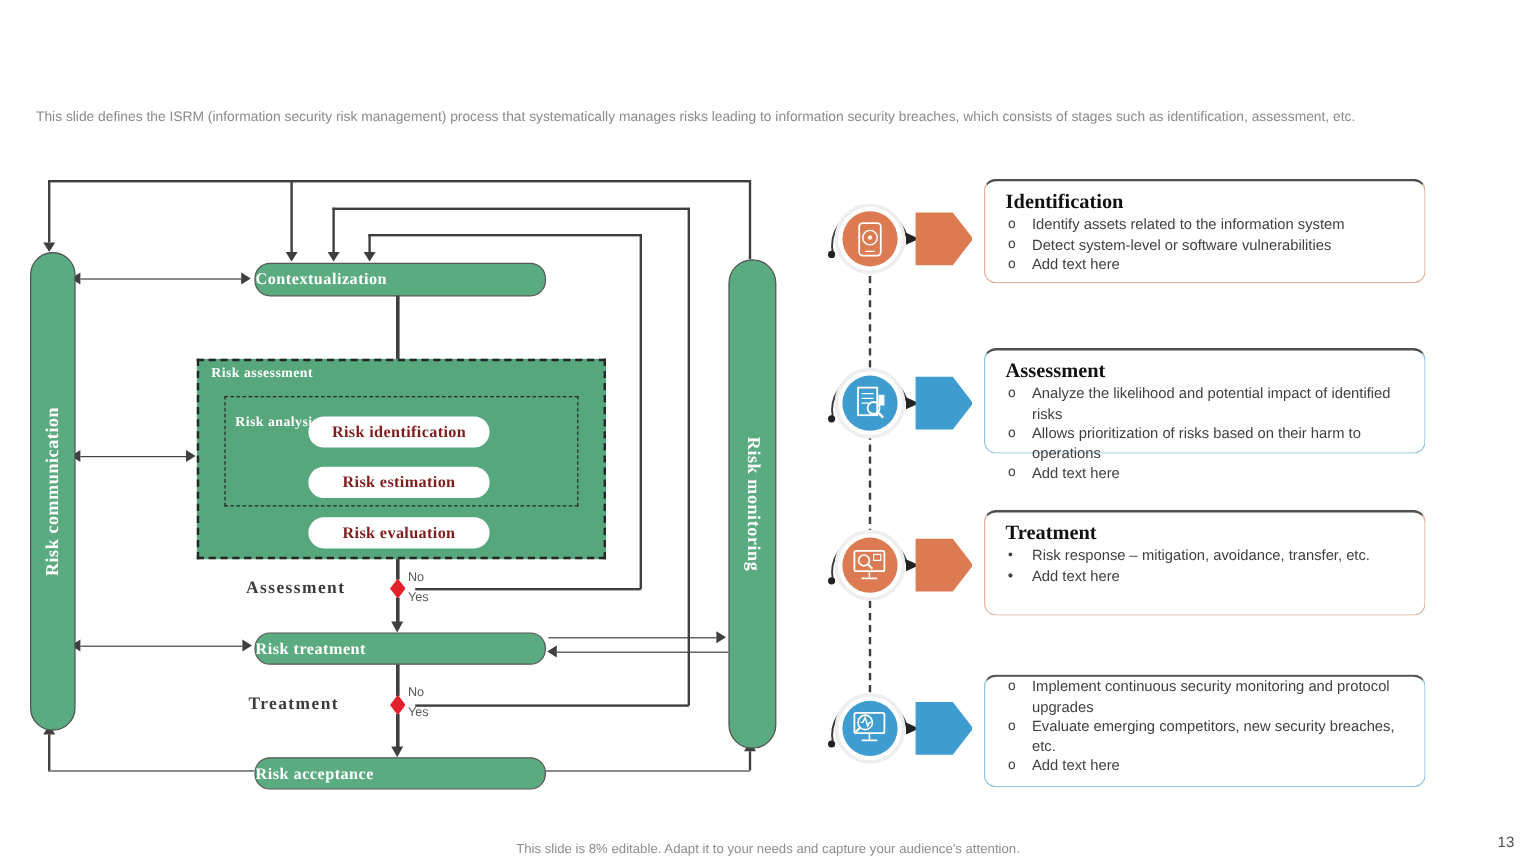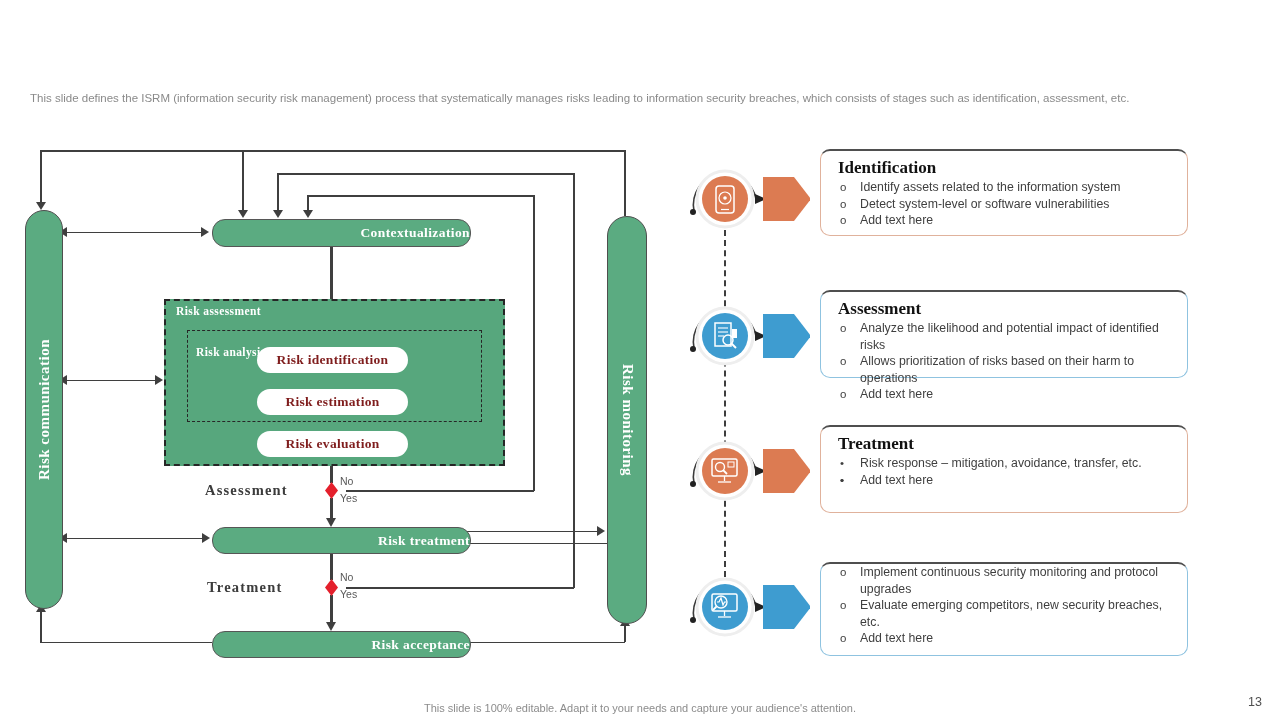--- a/index.html
+++ b/index.html
@@ -14,22 +14,22 @@
   
   .ln{position:absolute;background:#3f3f3f;}
   .arr{position:absolute;width:0;height:0;}
   .ad{border-left:5px solid transparent;border-right:5px solid transparent;border-top:8px solid #3f3f3f;}
   .au{border-left:5px solid transparent;border-right:5px solid transparent;border-bottom:8px solid #3f3f3f;}
   .al{border-top:5px solid transparent;border-bottom:5px solid transparent;border-right:8px solid #3f3f3f;}
   .ar{border-top:5px solid transparent;border-bottom:5px solid transparent;border-left:8px solid #3f3f3f;}
   .adb{border-left:5.5px solid transparent;border-right:5.5px solid transparent;border-top:9px solid #3f3f3f;}
 
   .pill{position:absolute;background:#5bab81;border:1px solid #565656;border-radius:13px;
-        display:flex;align-items:center;justify-content:flex-end;color:#fff;
-        font-family:"Liberation Serif",serif;font-weight:bold;font-size:13.5px;letter-spacing:.4px;padding-left:16px;}
+        display:flex;align-items:center;justify-content:flex-start;color:#fff;
+        font-family:"Liberation Serif",serif;font-weight:bold;font-size:13.5px;letter-spacing:.4px;}
   .wpill{position:absolute;background:#fff;border-radius:13px;display:flex;align-items:center;
          justify-content:center;color:#7f1d1d;font-family:"Liberation Serif",serif;
          font-weight:bold;font-size:13.5px;letter-spacing:.3px;}
   .vpill{position:absolute;background:#5bab81;border:1.5px solid #4e4e4e;border-radius:20px;
          display:flex;align-items:center;justify-content:center;color:#fff;
          font-family:"Liberation Serif",serif;font-weight:bold;font-size:15px;letter-spacing:.5px;}
   .vtext-up{writing-mode:vertical-rl;transform:rotate(180deg);}
   .vtext-down{writing-mode:vertical-rl;}
   .gbox{position:absolute;background:#57a77d;border:2px dashed #262626;}
   .gbox2{position:absolute;border:1.5px dashed #262626;}
@@ -262,15 +262,15 @@
     </svg>
   </div>
   <div class="card blue-border" style="top:562px;height:94px">
     <ul>
       <li><span class="mk">o</span><span>Implement continuous security monitoring and protocol upgrades</span></li>
       <li><span class="mk">o</span><span>Evaluate emerging competitors, new security breaches, etc.</span></li>
       <li><span class="mk">o</span><span>Add text here</span></li>
     </ul>
   </div>
 
-  <div class="footer">This slide is 100% editable. Adapt it to your needs and capture your audience's attention.</div>
+  <div class="footer">This slide is 8% editable. Adapt it to your needs and capture your audience's attention.</div>
   <div class="pagenum">13</div>
 </div>
 
 </body></html>

